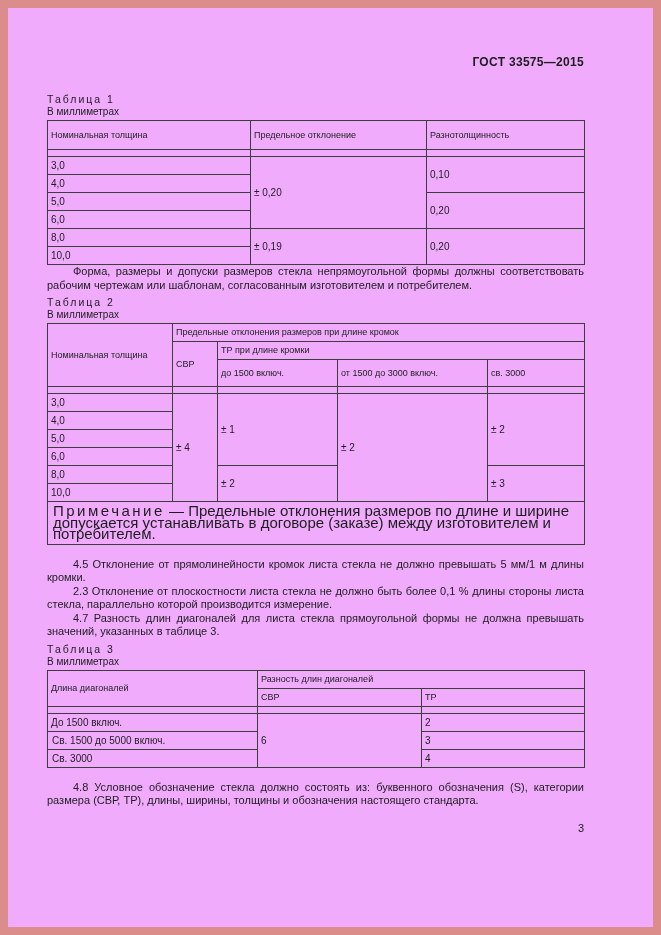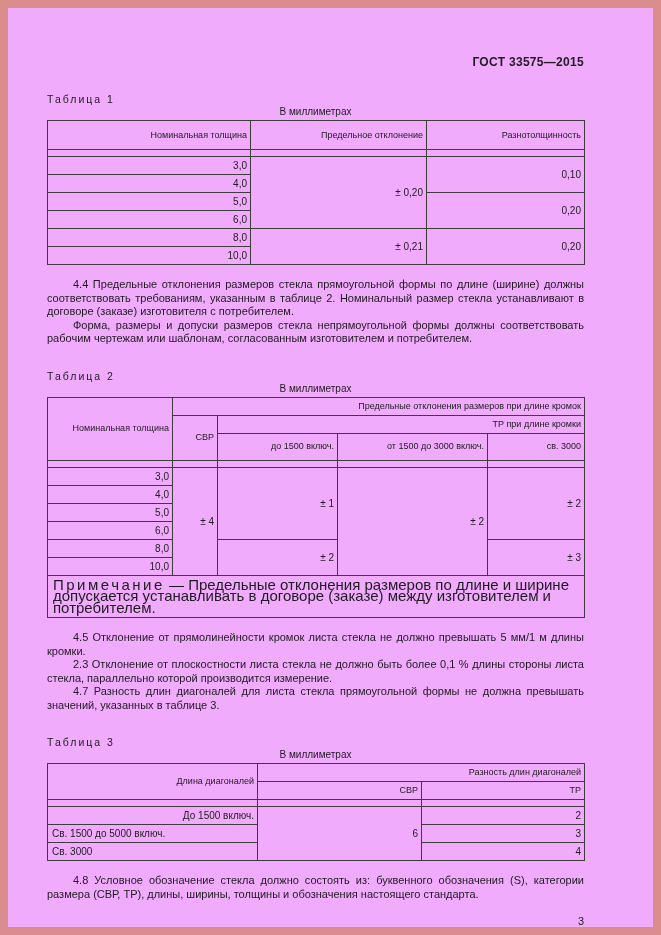--- a/index.html
+++ b/index.html
@@ -23,42 +23,42 @@
     text-align:right;
     font-weight:bold;
     font-size:12px;
     letter-spacing:0.3px;
   }
   .table-label{
     font-size:10.5px;
     letter-spacing:2px;
     margin-top:24px;
   }
-  .table-label.tight{margin-top:24px;}
+  .table-label.tight{margin-top:4px;}
   .units{
-    text-align:center;
+    text-align:left;
     font-size:10px;
     margin:1px 0 3px 0;
   }
   p.body{
     font-size:11px;
     line-height:13.5px;
     text-align:justify;
     text-indent:26px;
     margin:0;
   }
   p.body.gap{margin-top:13px;}
   .gtable{
     border-collapse:collapse;
     table-layout:fixed;
     width:537px;
   }
   .gtable td{
     border:1px solid #3d3d3d;
-    text-align:right;
+    text-align:left;
     vertical-align:middle;
     font-size:10px;
     line-height:11px;
     padding:1px 3px;
   }
   .gtable td.th{font-size:9px;color:#222;}
   tr.hrow td{height:26px;}
   tr.hrow-s td{height:15px;}
   tr.hrow-m td{height:24px;}
   tr.sprow td{height:6px;padding:0;}
@@ -115,30 +115,29 @@
       </tr>
       <tr class="drow">
         <td>5,0</td>
         <td rowspan="2">0,20</td>
       </tr>
       <tr class="drow">
         <td>6,0</td>
       </tr>
       <tr class="drow">
         <td>8,0</td>
-        <td rowspan="2">± 0,21</td>
+        <td rowspan="2">± 0,19</td>
         <td rowspan="2">0,20</td>
       </tr>
       <tr class="drow">
         <td>10,0</td>
       </tr>
     </tbody>
       </table>
 
-    <p class="body gap">4.4 Предельные отклонения размеров стекла прямоугольной формы по длине (ширине) должны соответствовать требованиям, указанным в таблице 2. Номинальный размер стекла устанавливают в договоре (заказе) изготовителя с потребителем.</p>
     <p class="body">Форма, размеры и допуски размеров стекла непрямоугольной формы должны соответствовать рабочим чертежам или шаблонам, согласованным изготовителем и потребителем.</p>
 
     <div class="table-label tight">Таблица 2</div>
     <div class="units">В миллиметрах</div>
 
     <table class="gtable t2">
       <colgroup>
           <col style="width:125px">
           <col style="width:45px">
           <col style="width:120px">

